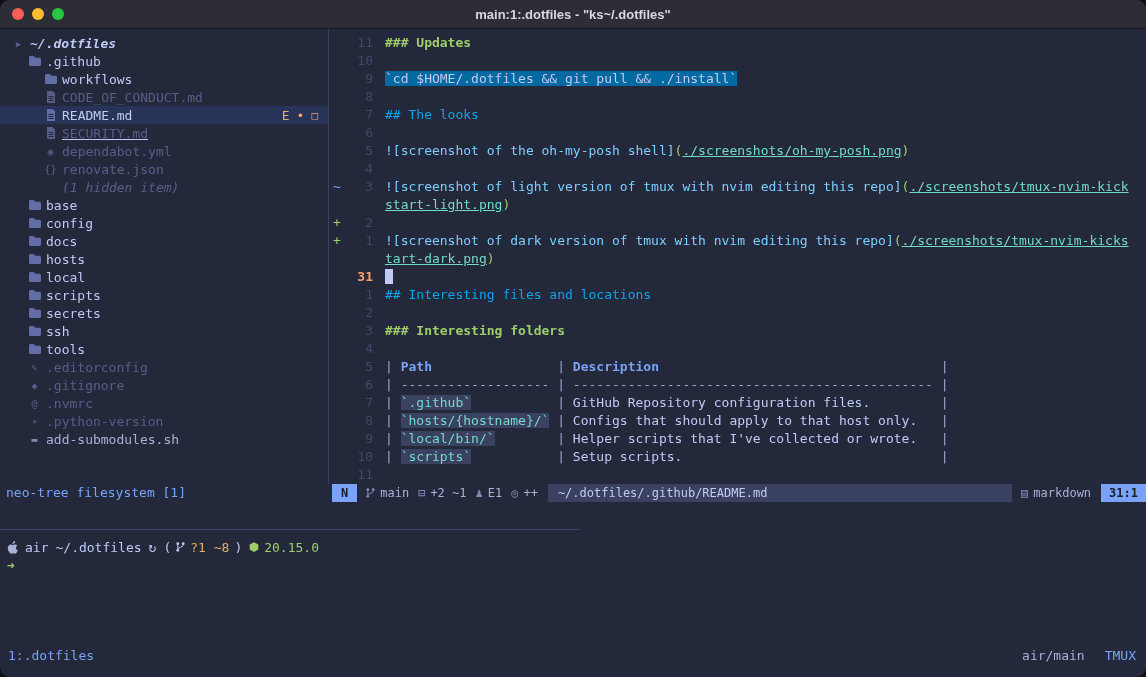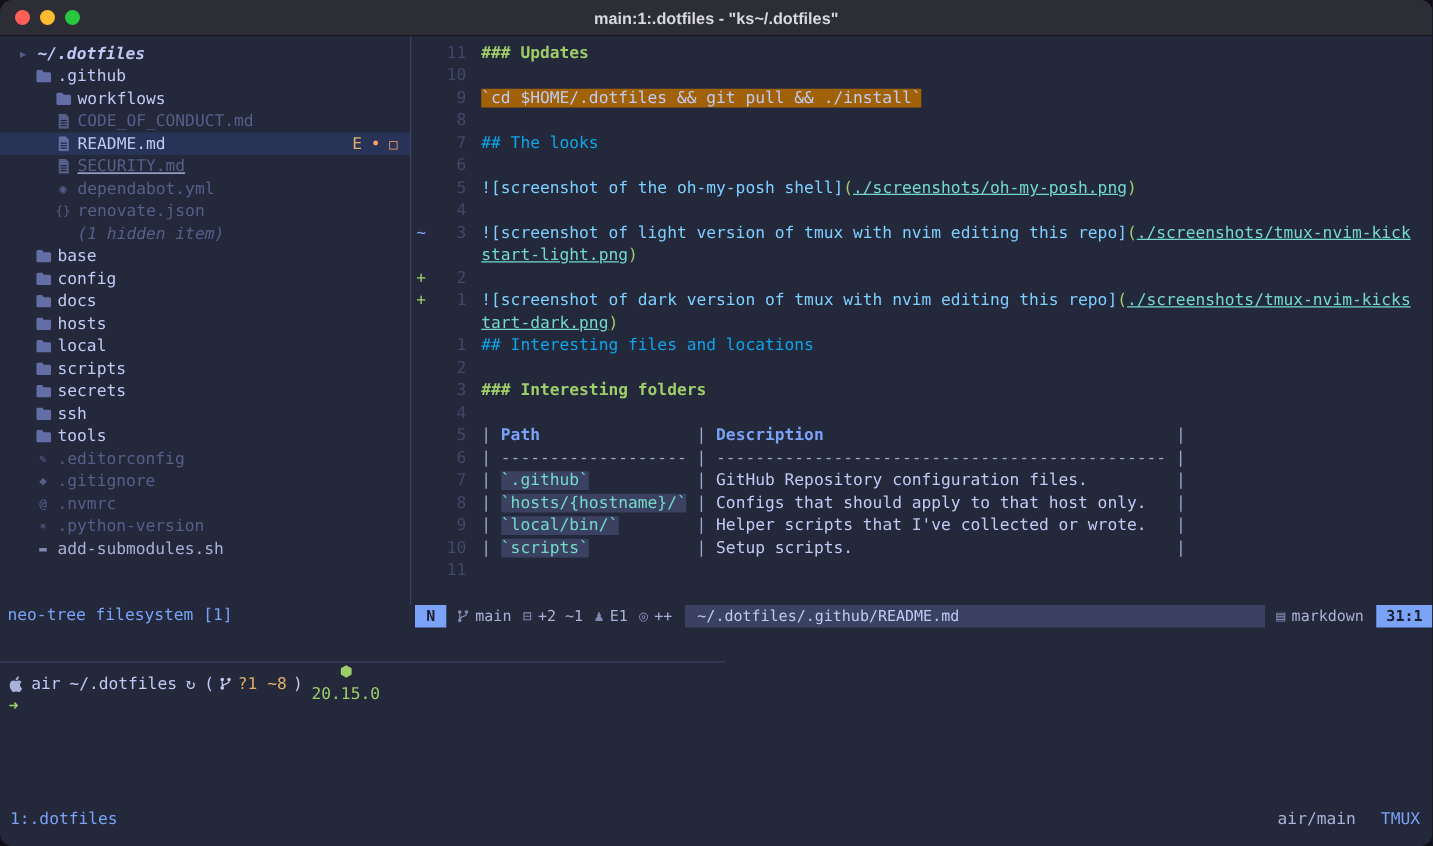--- a/index.html
+++ b/index.html
@@ -33,21 +33,21 @@
   .mk0{color:#e0af68}.mk1{color:#ff9e64}.mk2{color:#ff9e64;font-size:11px}
   
   .erow{height:18px;line-height:18px;display:flex;white-space:pre;}
   .sign{width:14px;padding-left:3px;}
   .sg-changed{color:#7aa2f7}.sg-added{color:#9ece6a}
   .num{width:26px;text-align:right;color:#414868;}
   .num.current{color:#ff9e64;font-weight:700;}
   .txt{padding-left:12px;}
   .s-h2{color:#0ea5e9;font-weight:400}
   .s-h3{color:#9ece6a;font-weight:700}
-  .s-cmd{background:#a16207;color:#c0caf5}
+  .s-cmd{background:#0369a1;color:#c0caf5}
   .s-mdcode{background:#3b4261;color:#73daca}
   .s-label{color:#7dcfff}
   .s-paren{color:#9ece6a}
   .s-url{color:#73daca;text-decoration:underline}
   .s-text{color:#c0caf5}
   .s-pipe{color:#9aa5ce}
   .s-th{color:#7aa2f7;font-weight:700}
   .cursor{display:inline-block;width:8px;height:15px;margin-top:1px;background:#c0caf5;vertical-align:top;}
   
   #statusrow{position:absolute;top:455px;left:0;right:0;height:18px;display:flex;align-items:stretch;}
@@ -56,21 +56,21 @@
   .sl-mode{background:#7aa2f7;color:#1b1e2e;font-weight:700;padding:0 9px;height:18px;line-height:18px;margin-left:2px;}
   .sl-item{display:inline-flex;align-items:center;gap:5px;margin-left:9px;color:#a9b1d6;height:18px;line-height:18px;}
   .sl-ic{color:#8089b3;}
   .sl-path{flex:1;background:#3b4261;color:#c0caf5;margin-left:10px;padding:0 10px;height:18px;line-height:18px;overflow:hidden;}
   .sl-pos{background:#7aa2f7;color:#1b1e2e;font-weight:700;padding:0 8px;margin-left:10px;height:18px;line-height:18px;}
   
   #paneborder{position:absolute;top:500px;left:0;width:580px;height:1px;background:#3b4261;}
   #terminal{position:absolute;top:509px;left:7px;right:0;}
   .tline{height:18px;display:flex;align-items:center;gap:7px;white-space:pre;color:#c0caf5;}
   .t-gitnums{color:#e0af68}
-  .t-node{color:#9ece6a;display:inline-flex;align-items:center;gap:5px;flex-direction:column;}
+  .t-node{color:#9ece6a;display:inline-flex;align-items:center;gap:5px;}
   .t-prompt{color:#9ece6a}
   .gicon{display:inline-flex;align-items:center;}
   
   #tmuxbar{position:absolute;top:617px;left:8px;right:10px;height:18px;display:flex;justify-content:space-between;align-items:center;}
   .tx-session{color:#7aa2f7}
   .tx-right{display:flex;align-items:center;}
   .tx-host{color:#a9b1d6}
   .tx-label{color:#7aa2f7;margin-left:20px}
 </style>
 </head>
@@ -153,20 +153,21 @@
         <div class="erow"><span class="sign "></span><span class="num ">8</span><span class="txt"></span></div>
         <div class="erow"><span class="sign "></span><span class="num ">7</span><span class="txt"><span class="s-h2">## The looks</span></span></div>
         <div class="erow"><span class="sign "></span><span class="num ">6</span><span class="txt"></span></div>
         <div class="erow"><span class="sign "></span><span class="num ">5</span><span class="txt"><span class="s-label">![screenshot of the oh-my-posh shell]</span><span class="s-paren">(</span><span class="s-url">./screenshots/oh-my-posh.png</span><span class="s-paren">)</span></span></div>
         <div class="erow"><span class="sign "></span><span class="num ">4</span><span class="txt"></span></div>
         <div class="erow"><span class="sign sg-changed">~</span><span class="num ">3</span><span class="txt"><span class="s-label">![screenshot of light version of tmux with nvim editing this repo]</span><span class="s-paren">(</span><span class="s-url">./screenshots/tmux-nvim-kick</span></span></div>
         <div class="erow"><span class="sign "></span><span class="num "></span><span class="txt"><span class="s-url">start-light.png</span><span class="s-paren">)</span></span></div>
         <div class="erow"><span class="sign sg-added">+</span><span class="num ">2</span><span class="txt"></span></div>
         <div class="erow"><span class="sign sg-added">+</span><span class="num ">1</span><span class="txt"><span class="s-label">![screenshot of dark version of tmux with nvim editing this repo]</span><span class="s-paren">(</span><span class="s-url">./screenshots/tmux-nvim-kicks</span></span></div>
         <div class="erow"><span class="sign "></span><span class="num "></span><span class="txt"><span class="s-url">tart-dark.png</span><span class="s-paren">)</span></span></div>
+        <div class="erow"><span class="sign "></span><span class="num current">31</span><span class="txt"><span class="cursor"></span></span></div>
         <div class="erow"><span class="sign "></span><span class="num ">1</span><span class="txt"><span class="s-h2">## Interesting files and locations</span></span></div>
         <div class="erow"><span class="sign "></span><span class="num ">2</span><span class="txt"></span></div>
         <div class="erow"><span class="sign "></span><span class="num ">3</span><span class="txt"><span class="s-h3">### Interesting folders</span></span></div>
         <div class="erow"><span class="sign "></span><span class="num ">4</span><span class="txt"></span></div>
         <div class="erow"><span class="sign "></span><span class="num ">5</span><span class="txt"><span class="s-pipe">| </span><span class="s-th">Path</span><span class="s-pipe">                | </span><span class="s-th">Description</span><span class="s-pipe">                                    |</span></span></div>
         <div class="erow"><span class="sign "></span><span class="num ">6</span><span class="txt"><span class="s-pipe">| ------------------- | ---------------------------------------------- |</span></span></div>
         <div class="erow"><span class="sign "></span><span class="num ">7</span><span class="txt"><span class="s-pipe">| </span><span class="s-mdcode">`.github`</span><span class="s-pipe">           | </span><span class="s-text">GitHub Repository configuration files.</span><span class="s-pipe">         |</span></span></div>
         <div class="erow"><span class="sign "></span><span class="num ">8</span><span class="txt"><span class="s-pipe">| </span><span class="s-mdcode">`hosts/{hostname}/`</span><span class="s-pipe"> | </span><span class="s-text">Configs that should apply to that host only.</span><span class="s-pipe">   |</span></span></div>
         <div class="erow"><span class="sign "></span><span class="num ">9</span><span class="txt"><span class="s-pipe">| </span><span class="s-mdcode">`local/bin/`</span><span class="s-pipe">        | </span><span class="s-text">Helper scripts that I've collected or wrote.</span><span class="s-pipe">   |</span></span></div>
         <div class="erow"><span class="sign "></span><span class="num ">10</span><span class="txt"><span class="s-pipe">| </span><span class="s-mdcode">`scripts`</span><span class="s-pipe">           | </span><span class="s-text">Setup scripts.</span><span class="s-pipe">                                 |</span></span></div>

